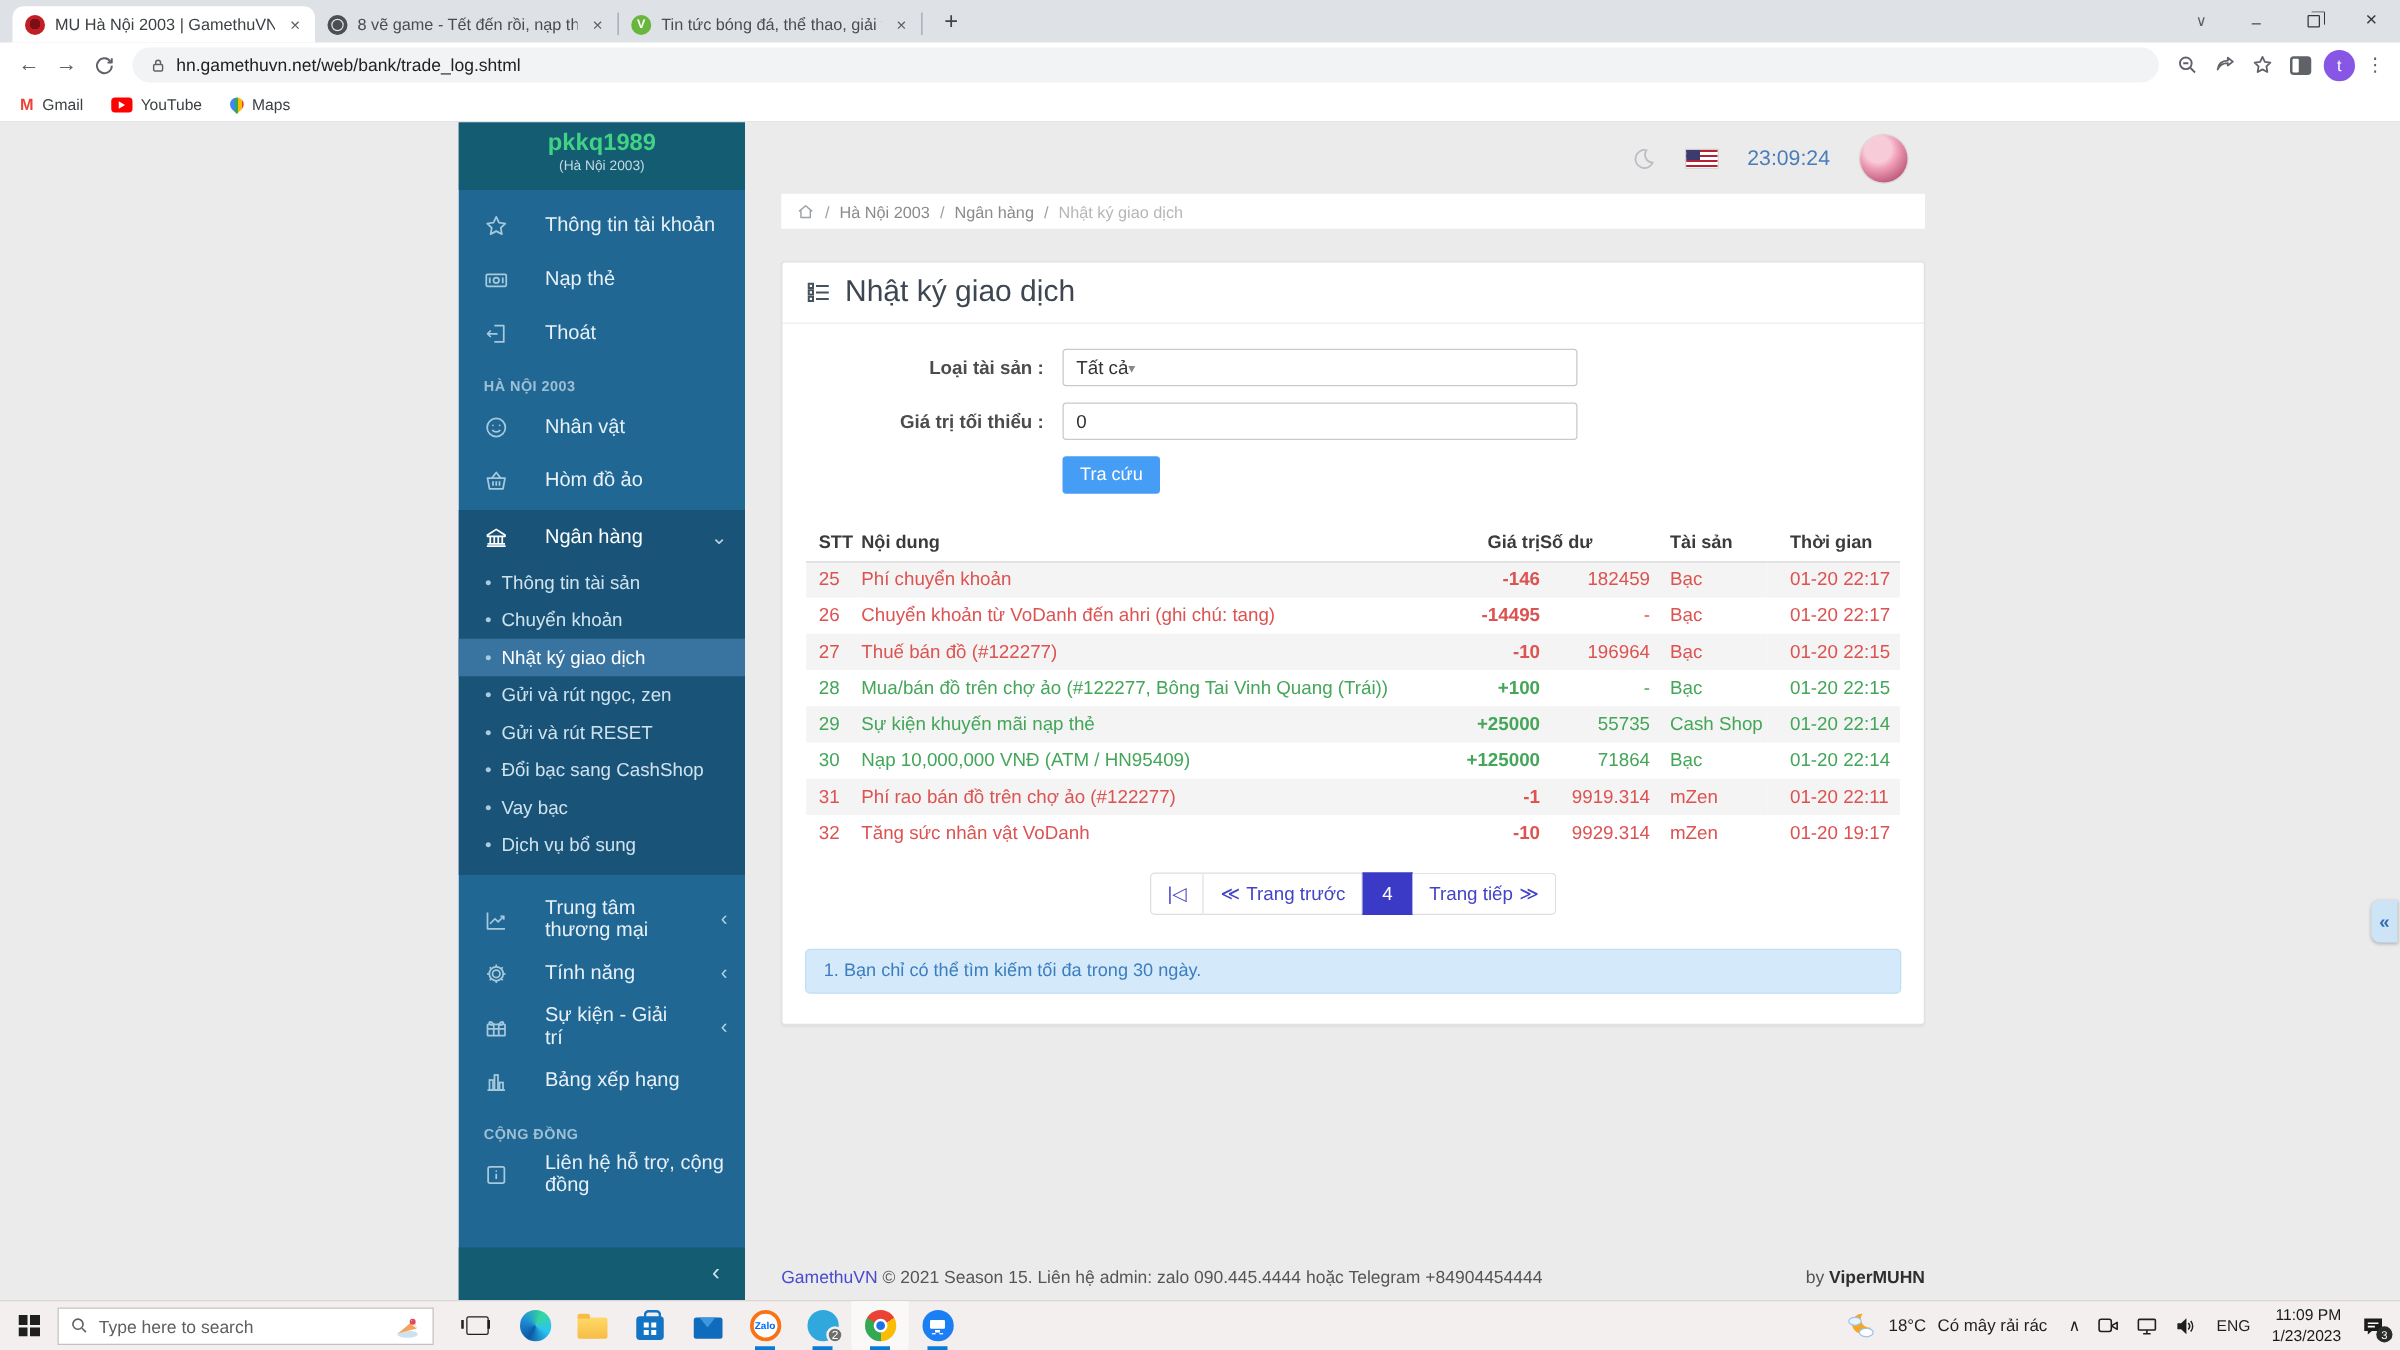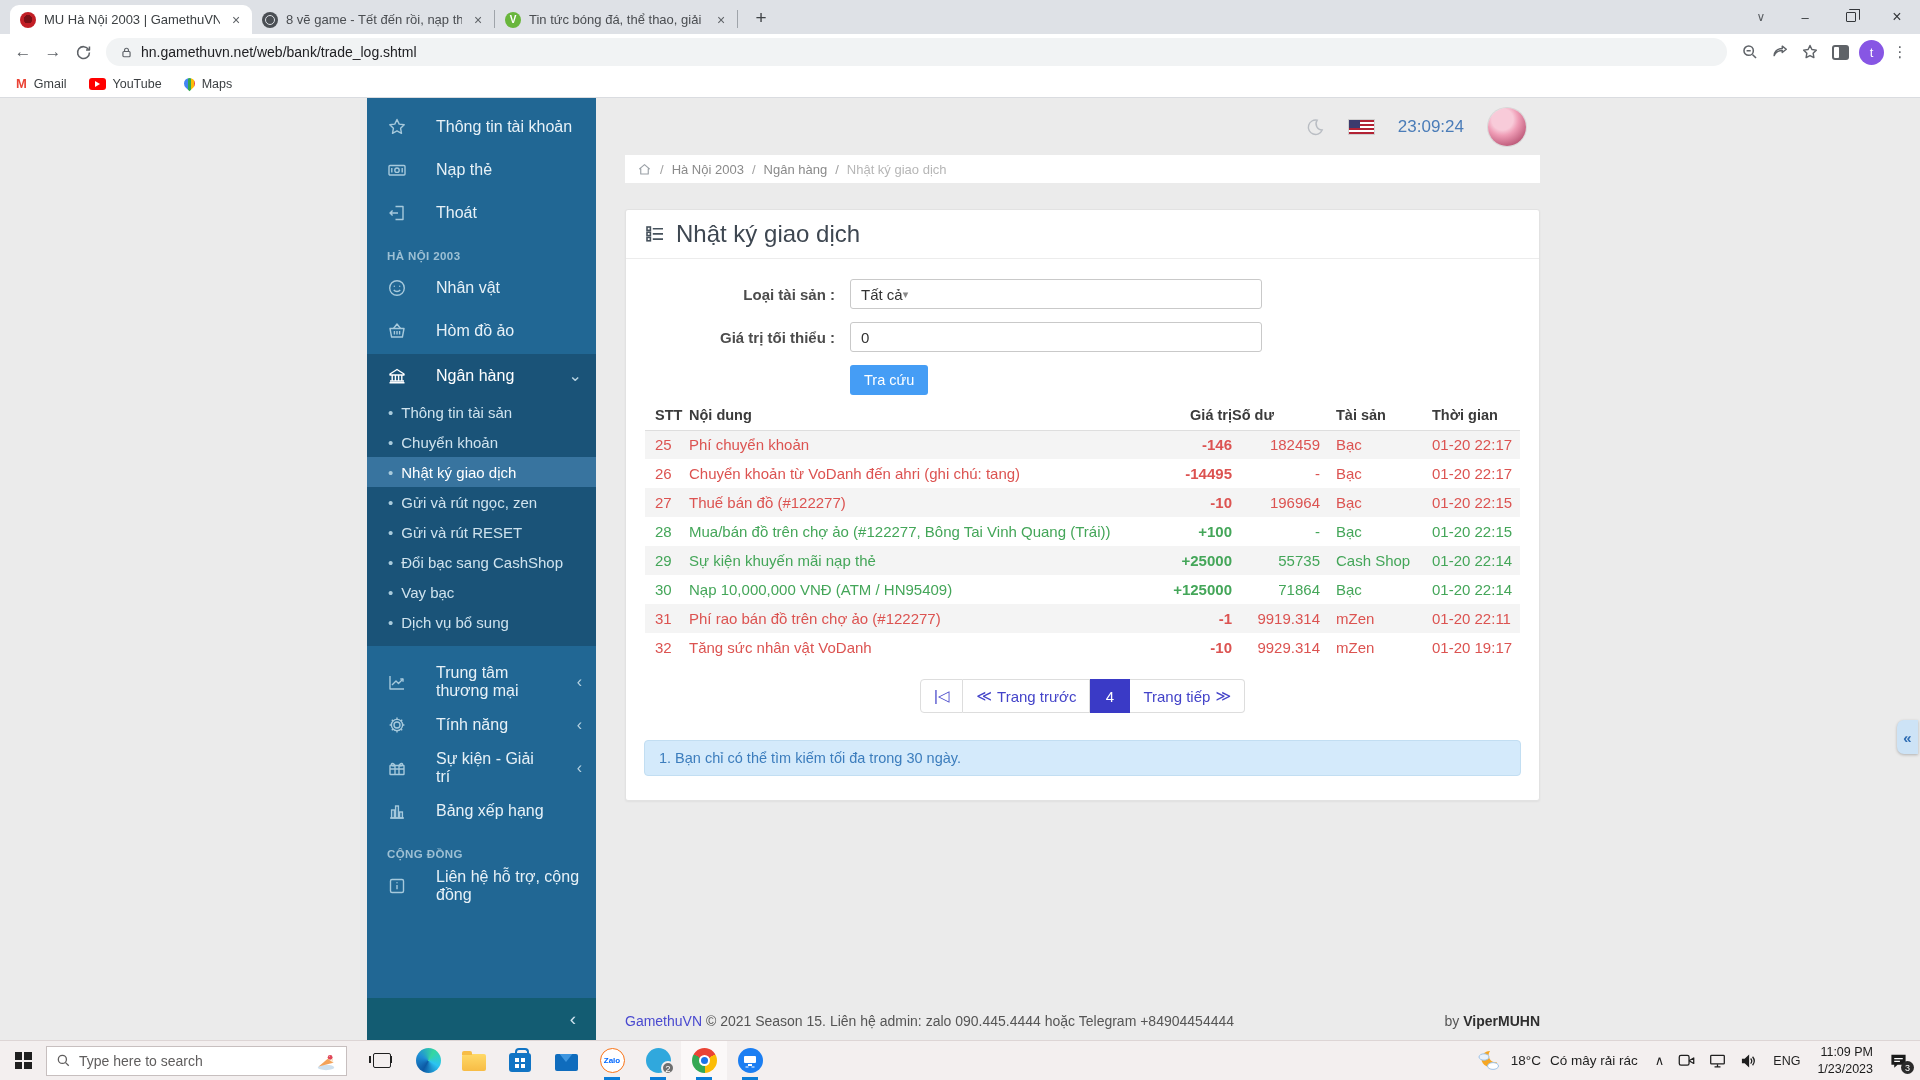--- a/index.html
+++ b/index.html
@@ -77,21 +77,21 @@
   .card{margin-top:26px;background:#fff;border:1px solid #e2e2e2;border-radius:3px;box-shadow:0 1px 2px rgba(0,0,0,.05);padding-bottom:24px}
   .card-title{display:flex;align-items:center;gap:10px;padding:10px 18px;border-bottom:1px solid #ececec;font-size:24px;color:#3e4751}
   .filter{padding-top:20px}
   .frow{display:flex;align-items:center;margin-bottom:13px}
   .flabel{width:224px;text-align:right;font-weight:bold;color:#4c4c4c;font-size:15px;padding-right:15px}
   .fselect,.finput{width:412px;height:30px;border:1px solid #c9c9c9;border-radius:3px;display:flex;align-items:center;padding:0 10px;font-size:15px;color:#333;background:#fff}
   .fselect{}
   .fselect .caret{color:#888;font-size:11px}
   .btn-search{margin-left:224px;background:var(--btnBlue,#459df5);color:#fff;border:none;border-radius:3px;height:30px;padding:0 14px;font-size:14.5px;cursor:pointer;font-family:inherit}
 
-  table.log{width:875px;margin:6px auto 0;border-collapse:collapse;font-size:15px}
+  table.log{width:875px;margin:25px auto 0;border-collapse:collapse;font-size:15px}
   .log th{height:29px;color:#3b3b3b;border-bottom:1px solid #dedede;font-size:14.5px;text-align:left;font-weight:bold}
   .log td{height:29px}
   .log tbody tr:nth-child(odd){background:#f4f4f4}
   tr[data-trend="neg"] td{color:var(--red,#dc5351)}
   tr[data-trend="pos"] td{color:var(--green2,#44a659)}
   .c-stt{width:44px;padding-left:10px}
   .c-value{width:96px;text-align:right!important}
   .c-balance{width:88px;text-align:right}
   .c-asset{width:94px;padding-left:16px}
   .c-time{width:106px;padding-left:18px}
@@ -126,21 +126,21 @@
   .i-taskview{width:18px;height:15px;border:1.6px solid #1f1f1f;border-radius:2px;position:relative}
   .i-taskview::before{content:"";position:absolute;left:-5px;top:2px;width:2px;height:7px;background:#1f1f1f;box-shadow:21px 0 0 #1f1f1f}
   .i-edge{width:25px;height:25px;border-radius:50%;background:conic-gradient(from 210deg,#0c59a4,#1f8fd6,#35d7a0,#2bc3f2,#0c59a4)}
   .i-folder{width:24px;height:17px;background:linear-gradient(#ffd967,#f7bc45);border-radius:2px;position:relative;margin-top:3px}
   .i-folder::before{content:"";position:absolute;top:-3px;left:0;width:10px;height:4px;background:#f7bc45;border-radius:2px 2px 0 0}
   .i-store{width:22px;height:19px;background:#1174c4;border-radius:3px;position:relative;margin-top:4px}
   .i-store::before{content:"";position:absolute;top:-5px;left:6px;width:10px;height:6px;border:2px solid #1174c4;border-bottom:none;border-radius:4px 4px 0 0}
   .i-store::after{content:"";position:absolute;left:6px;top:5px;width:4px;height:4px;background:#fff;box-shadow:6px 0 0 #fff,0 6px 0 #fff,6px 6px 0 #fff}
   .i-mail{width:23px;height:17px;background:#0f6cbd;border-radius:2px;position:relative;margin-top:4px;overflow:hidden}
   .i-mail::before{content:"";position:absolute;left:-2px;top:-9px;width:27px;height:17px;background:#3e96e0;transform:rotate(0deg);clip-path:polygon(0 0,100% 0,50% 100%)}
-  .i-zalo{width:25px;height:25px;border-radius:50%;background:#fff;border:1px solid #f97316;color:#0068ff;font-size:8px;font-weight:bold;display:flex;align-items:center;justify-content:center}
+  .i-zalo{width:25px;height:25px;border-radius:50%;background:#fff;border:3px solid #f97316;color:#0068ff;font-size:8px;font-weight:bold;display:flex;align-items:center;justify-content:center}
   .i-tg{width:25px;height:25px;border-radius:50%;background:#30a8dd;position:relative}
   .i-tg::before{content:"";position:absolute;inset:0;clip-path:polygon(18% 48%,80% 24%,62% 78%,46% 60%,34% 68%)};background:#fff}
   .i-tg::before{background:#fff}
   .i-chrome{width:25px;height:25px;border-radius:50%;background:conic-gradient(from -60deg,#ea4335 0 120deg,#fbbc05 120deg 240deg,#34a853 240deg 360deg);position:relative}
   .i-chrome::before{content:"";position:absolute;left:7px;top:7px;width:11px;height:11px;border-radius:50%;background:#fff}
   .i-chrome::after{content:"";position:absolute;left:9px;top:9px;width:7px;height:7px;border-radius:50%;background:#1a73e8}
   .i-mon{width:25px;height:25px;border-radius:50%;background:#1b7ef2;position:relative}
   .i-mon::before{content:"";position:absolute;left:6.5px;top:8px;width:12px;height:7px;border-radius:1px;background:#fff}
   .i-mon::after{content:"";position:absolute;left:10.5px;top:16px;width:4px;height:2px;background:#fff;box-shadow:-3px 2px 0 -0.5px #fff,3px 2px 0 -0.5px #fff}
   .badge{position:absolute;right:6px;bottom:5px;width:14px;height:14px;border-radius:50%;background:#6f6f6f;color:#fff;font-size:9.5px;display:flex;align-items:center;justify-content:center;border:2px solid #f3efef}
@@ -234,20 +234,24 @@
     <div class="bm">
       <span class="bm-maps"></span>
       <span>Maps</span>
     </div>
   </div>
 </div>
 
 <div class="viewport">
 
   <aside class="sidebar">
+    <div class="sb-head">
+      <div class="sb-user">pkkq1989</div>
+      <div class="sb-server">(Hà Nội 2003)</div>
+    </div>
     <div class="sb-items">
       <div class="sb-item">
         <svg class="mi" viewBox="0 0 20 20" fill="none" stroke="#a6c9dc" stroke-width="1.4" stroke-linejoin="round">
             <path d="M10 2.5l2.2 4.6 5 .7-3.6 3.5.9 5-4.5-2.4-4.5 2.4.9-5L2.8 7.8l5-.7z"></path>
           </svg>
         <span>Thông tin tài khoản</span>
       </div>
       <div class="sb-item">
         <svg class="mi" viewBox="0 0 20 20" fill="none" stroke="#a6c9dc" stroke-width="1.4">
             <rect x="2" y="5.5" width="16" height="9.5" rx="1"></rect>

